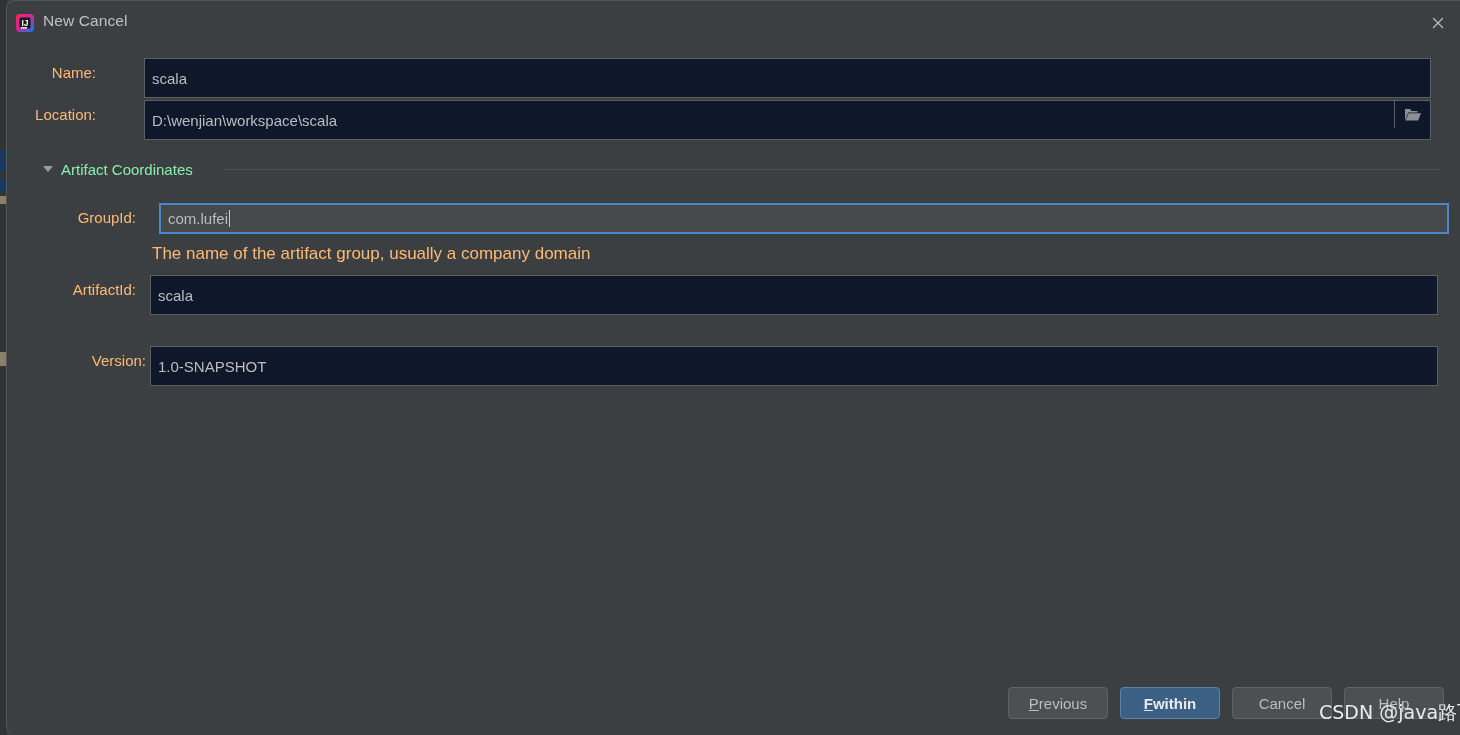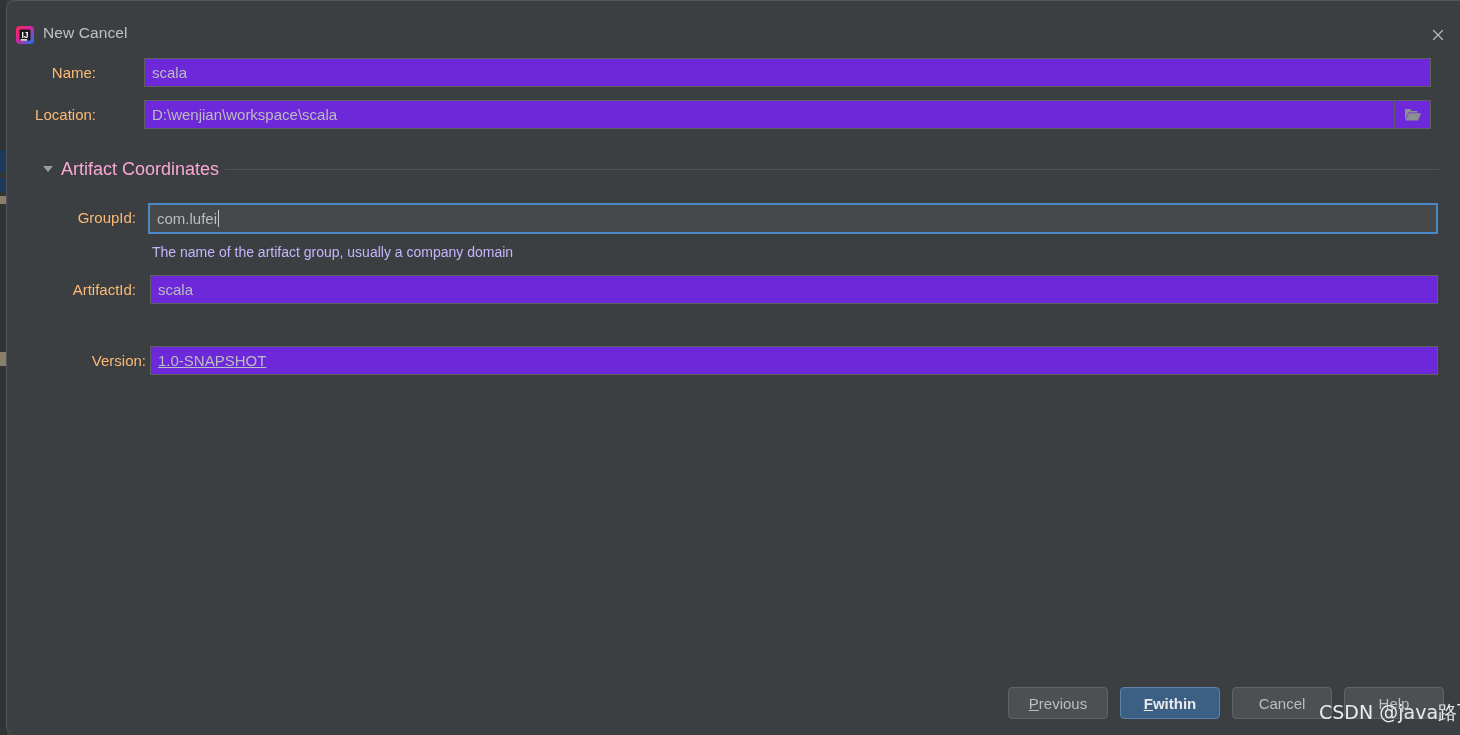--- a/index.html
+++ b/index.html
@@ -44,21 +44,21 @@
     border-bottom-left-radius: 9px;
     border-left: 1px solid #53565a;
     border-top: 1px solid #53565a;
     box-sizing: border-box;
     overflow: hidden;
   }
 
   
   #titlebar {
     position: absolute;
-    left: 0; top: 16px;
+    left: 0; top: 4px;
     width: 1454px;
     height: 37px;
   }
   #app-icon {
     position: absolute;
     left: 8px; top: 8px;
     width: 20px; height: 20px;
   }
   #window-title {
     position: absolute;
@@ -78,47 +78,48 @@
   
   .field-label {
     position: absolute;
     font-size: 15px;
     color: #fdba74;
     text-align: right;
     white-space: nowrap;
   }
   .text-field {
     position: absolute;
-    background: #6d28d9;
+    background: #0f172a;
     border: 1px solid #5e6060;
     box-sizing: border-box;
-    height: 29px;
+    height: 40px;
     display: flex;
     align-items: center;
     padding-left: 7px;
     font-size: 15px;
     color: #bbbdbf;
   }
   .text-field.focused {
     border: 2px solid #4a88c7;
     background: #45494a;
     height: 31px;
+    margin-left: 11px;
   }
   .caret {
     display: inline-block;
     width: 1px;
     height: 17px;
     background: #c8cacc;
     margin-left: 1px;
     vertical-align: middle;
   }
   .hint-text {
     position: absolute;
-    font-size: 14px;
-    color: #c4b5fd;
+    font-size: 17px;
+    color: #fdba74;
     white-space: nowrap;
   }
 
   
   #location-browse {
     position: absolute;
     right: 0; top: 0;
     width: 36px; height: 27px;
     border-left: 1px solid #5e6060;
     display: flex; align-items: center; justify-content: center;
@@ -134,22 +135,22 @@
     align-items: center;
   }
   #artifact-triangle {
     width: 0; height: 0;
     border-left: 5px solid transparent;
     border-right: 5px solid transparent;
     border-top: 6px solid #9a9d9f;
     margin-right: 8px;
   }
   #artifact-section-title {
-    font-size: 18px;
-    color: #f9a8d4;
+    font-size: 15px;
+    color: #86efac;
     white-space: nowrap;
   }
   #artifact-separator {
     position: absolute;
     left: 218px; top: 168px;
     width: 1214px;
     height: 1px;
     background: #4f5254;
   }
 
@@ -252,21 +253,21 @@
       <span class="caret"></span>
   </div>
   <div class="hint-text" style="left:145px; top:243px;">The name of the artifact group, usually a company domain</div>
 
   <div class="field-label" style="left:-6px; top:280px; width:135px;">ArtifactId:</div>
   <div class="text-field" style="left:143px; top:274px; width:1288px;">
     <span>scala</span>
   </div>
 
   <div class="field-label" style="left:-6px; top:351px; width:135px;padding-left:10px;">Version:</div>
-  <div class="text-field" style="left:143px; top:345px; width:1288px;text-decoration:underline;">
+  <div class="text-field" style="left:143px; top:345px; width:1288px;">
     <span>1.0-SNAPSHOT</span>
   </div>
 
   <div class="btn" style="left:1001px; top:686px; width:100px;">
     <span class="mnemonic">P</span>
       <span>revious</span>
   </div>
 
   <div class="btn primary" style="left:1113px; top:686px; width:100px;">
     <span class="mnemonic">F</span>

